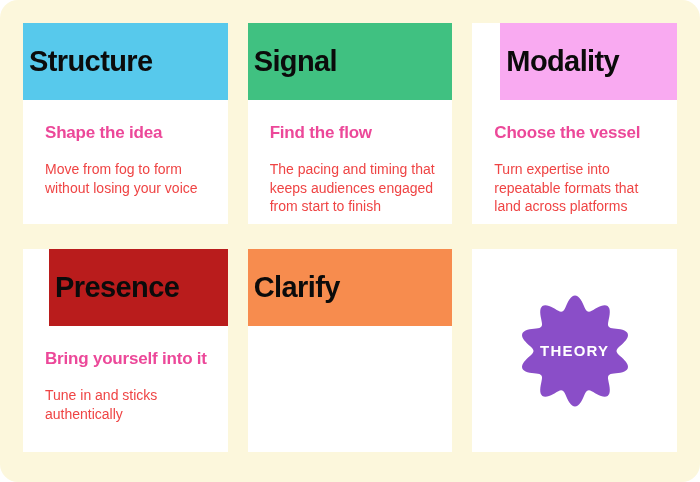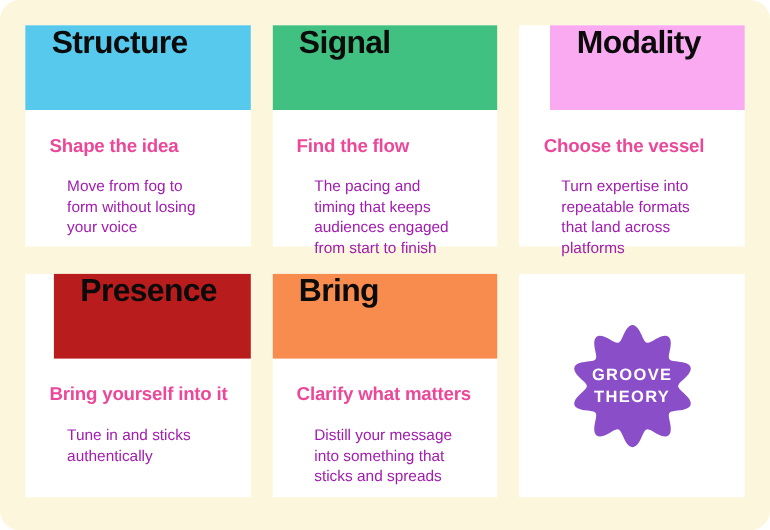--- a/index.html
+++ b/index.html
@@ -25,22 +25,22 @@
   }
   .card {
     background: #ffffff;
     display: flex;
     flex-direction: column;
   }
   .card-header {
     height: 77px;
     flex: 0 0 77px;
     display: flex;
-    align-items: flex-start;
-    padding: 0 12px 0 24px;
+    align-items: center;
+    padding: 0 12px 0 6px;
     box-sizing: border-box;
   }
   .card-title {
     font-size: 29px;
     font-weight: 800;
     letter-spacing: -0.6px;
     color: #0b0b0b;
     white-space: nowrap;
   }
   .card-body {
@@ -50,22 +50,22 @@
     font-size: 17px;
     font-weight: 700;
     color: #ec4899;
     letter-spacing: -0.2px;
     margin: 0 0 17px 0;
     white-space: nowrap;
   }
   .card-text {
     font-size: 14px;
     line-height: 1.33;
-    color: #a21caf;
-    margin: 16px;
+    color: #ef4444;
+    margin: 0;
     max-width: 170px;
   }
   .badge-card {
     background: #ffffff;
     display: flex;
     align-items: center;
     justify-content: center;
   }
   .badge {
     position: relative;
@@ -133,34 +133,29 @@
         <span class="card-title">Presence</span>
       </div>
       <div class="card-body">
         <p class="card-subtitle">Bring yourself into it</p>
         <p class="card-text">Tune in and sticks authentically</p>
       </div>
     </div>
 
     <div class="card">
       <div class="card-header" style="background: rgb(247, 140, 78);">
-        <span class="card-title">Bring</span>
-      </div>
-      <div class="card-body">
-        <p class="card-subtitle">Clarify what matters</p>
-        <p class="card-text">Distill your message into something that sticks and spreads</p>
+        <span class="card-title">Clarify</span>
       </div>
     </div>
 
     <div class="card badge-card">
       <div class="badge">
         <svg viewBox="0 0 120 120" aria-hidden="true">
           <path id="star-path" d="M60.00 4.50L61.45 4.76L62.86 5.51L64.19 6.72L65.44 8.28L66.57 10.12L67.59 12.10L68.51 14.09L69.36 15.98L70.17 17.65L70.98 19.01L71.85 19.98L72.82 20.53L73.93 20.66L75.21 20.38L76.67 19.76L78.30 18.89L80.10 17.86L82.02 16.79L84.01 15.79L86.00 14.97L87.93 14.43L89.72 14.24L91.30 14.46L92.62 15.10L93.64 16.16L94.34 17.60L94.71 19.36L94.79 21.36L94.63 23.51L94.29 25.71L93.87 27.86L93.44 29.89L93.12 31.72L92.98 33.29L93.11 34.59L93.57 35.61L94.40 36.36L95.59 36.89L97.13 37.25L98.97 37.50L101.03 37.72L103.21 37.98L105.41 38.34L107.50 38.85L109.38 39.55L110.94 40.45L112.09 41.55L112.78 42.85L112.99 44.30L112.70 45.88L111.97 47.52L110.86 49.19L109.47 50.83L107.90 52.41L106.29 53.91L104.75 55.30L103.42 56.58L102.38 57.78L101.72 58.91L101.50 60.00L101.72 61.09L102.38 62.22L103.42 63.42L104.75 64.70L106.29 66.09L107.90 67.59L109.47 69.17L110.86 70.81L111.97 72.48L112.70 74.12L112.99 75.70L112.78 77.15L112.09 78.45L110.94 79.55L109.38 80.45L107.50 81.15L105.41 81.66L103.21 82.02L101.03 82.28L98.97 82.50L97.13 82.75L95.59 83.11L94.40 83.64L93.57 84.39L93.11 85.41L92.98 86.71L93.12 88.28L93.44 90.11L93.87 92.14L94.29 94.29L94.63 96.49L94.79 98.64L94.71 100.64L94.34 102.40L93.64 103.84L92.62 104.90L91.30 105.54L89.72 105.76L87.93 105.57L86.00 105.03L84.01 104.21L82.02 103.21L80.10 102.14L78.30 101.11L76.67 100.24L75.21 99.62L73.93 99.34L72.82 99.47L71.85 100.02L70.98 100.99L70.17 102.35L69.36 104.02L68.51 105.91L67.59 107.90L66.57 109.88L65.44 111.72L64.19 113.28L62.86 114.49L61.45 115.24L60.00 115.50L58.55 115.24L57.14 114.49L55.81 113.28L54.56 111.72L53.43 109.88L52.41 107.90L51.49 105.91L50.64 104.02L49.83 102.35L49.02 100.99L48.15 100.02L47.18 99.47L46.07 99.34L44.79 99.62L43.33 100.24L41.70 101.11L39.90 102.14L37.98 103.21L35.99 104.21L34.00 105.03L32.07 105.57L30.28 105.76L28.70 105.54L27.38 104.90L26.36 103.84L25.66 102.40L25.29 100.64L25.21 98.64L25.37 96.49L25.71 94.29L26.13 92.14L26.56 90.11L26.88 88.28L27.02 86.71L26.89 85.41L26.43 84.39L25.60 83.64L24.41 83.11L22.87 82.75L21.03 82.50L18.97 82.28L16.79 82.02L14.59 81.66L12.50 81.15L10.62 80.45L9.06 79.55L7.91 78.45L7.22 77.15L7.01 75.70L7.30 74.12L8.03 72.48L9.14 70.81L10.53 69.17L12.10 67.59L13.71 66.09L15.25 64.70L16.58 63.42L17.62 62.22L18.28 61.09L18.50 60.00L18.28 58.91L17.62 57.78L16.58 56.58L15.25 55.30L13.71 53.91L12.10 52.41L10.53 50.83L9.14 49.19L8.03 47.52L7.30 45.88L7.01 44.30L7.22 42.85L7.91 41.55L9.06 40.45L10.62 39.55L12.50 38.85L14.59 38.34L16.79 37.98L18.97 37.72L21.03 37.50L22.87 37.25L24.41 36.89L25.60 36.36L26.43 35.61L26.89 34.59L27.02 33.29L26.88 31.72L26.56 29.89L26.13 27.86L25.71 25.71L25.37 23.51L25.21 21.36L25.29 19.36L25.66 17.60L26.36 16.16L27.38 15.10L28.70 14.46L30.28 14.24L32.07 14.43L34.00 14.97L35.99 15.79L37.98 16.79L39.90 17.86L41.70 18.89L43.33 19.76L44.79 20.38L46.07 20.66L47.18 20.53L48.15 19.98L49.02 19.01L49.83 17.65L50.64 15.98L51.49 14.09L52.41 12.10L53.43 10.12L54.56 8.28L55.81 6.72L57.14 5.51L58.55 4.76L60.00 4.50Z" fill="#8A4EC8"></path>
         </svg>
         <div class="badge-text" style="color: rgb(255, 255, 255);">
-          <span>GROOVE</span>
           <span>THEORY</span>
         </div>
       </div>
     </div>
 
   </div>
 </div>
 
 </body></html>

